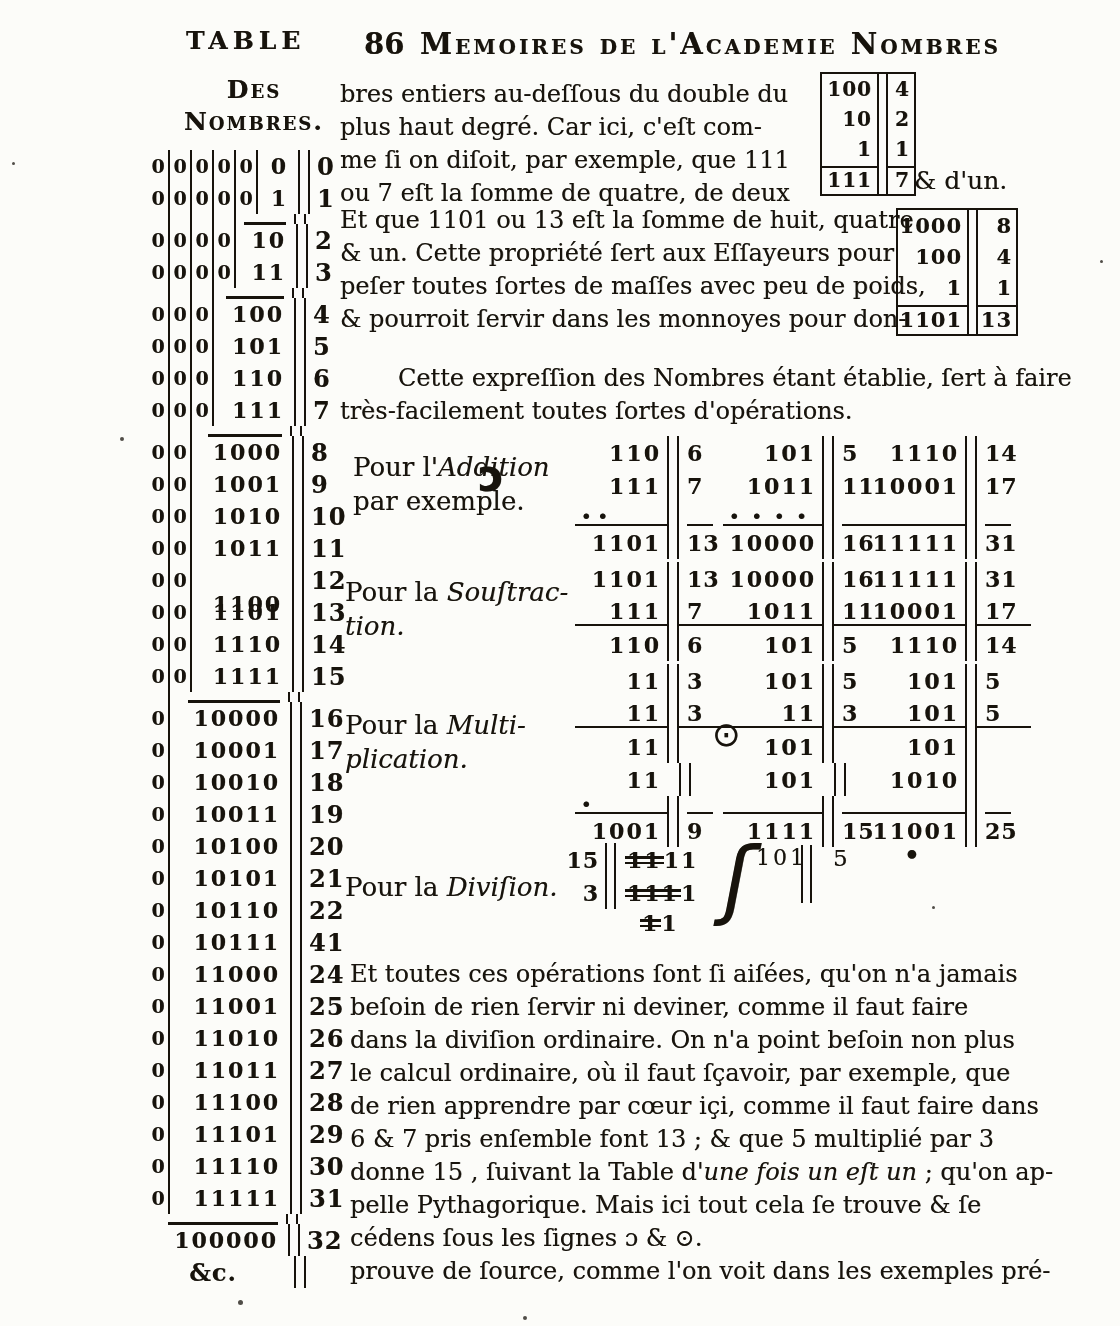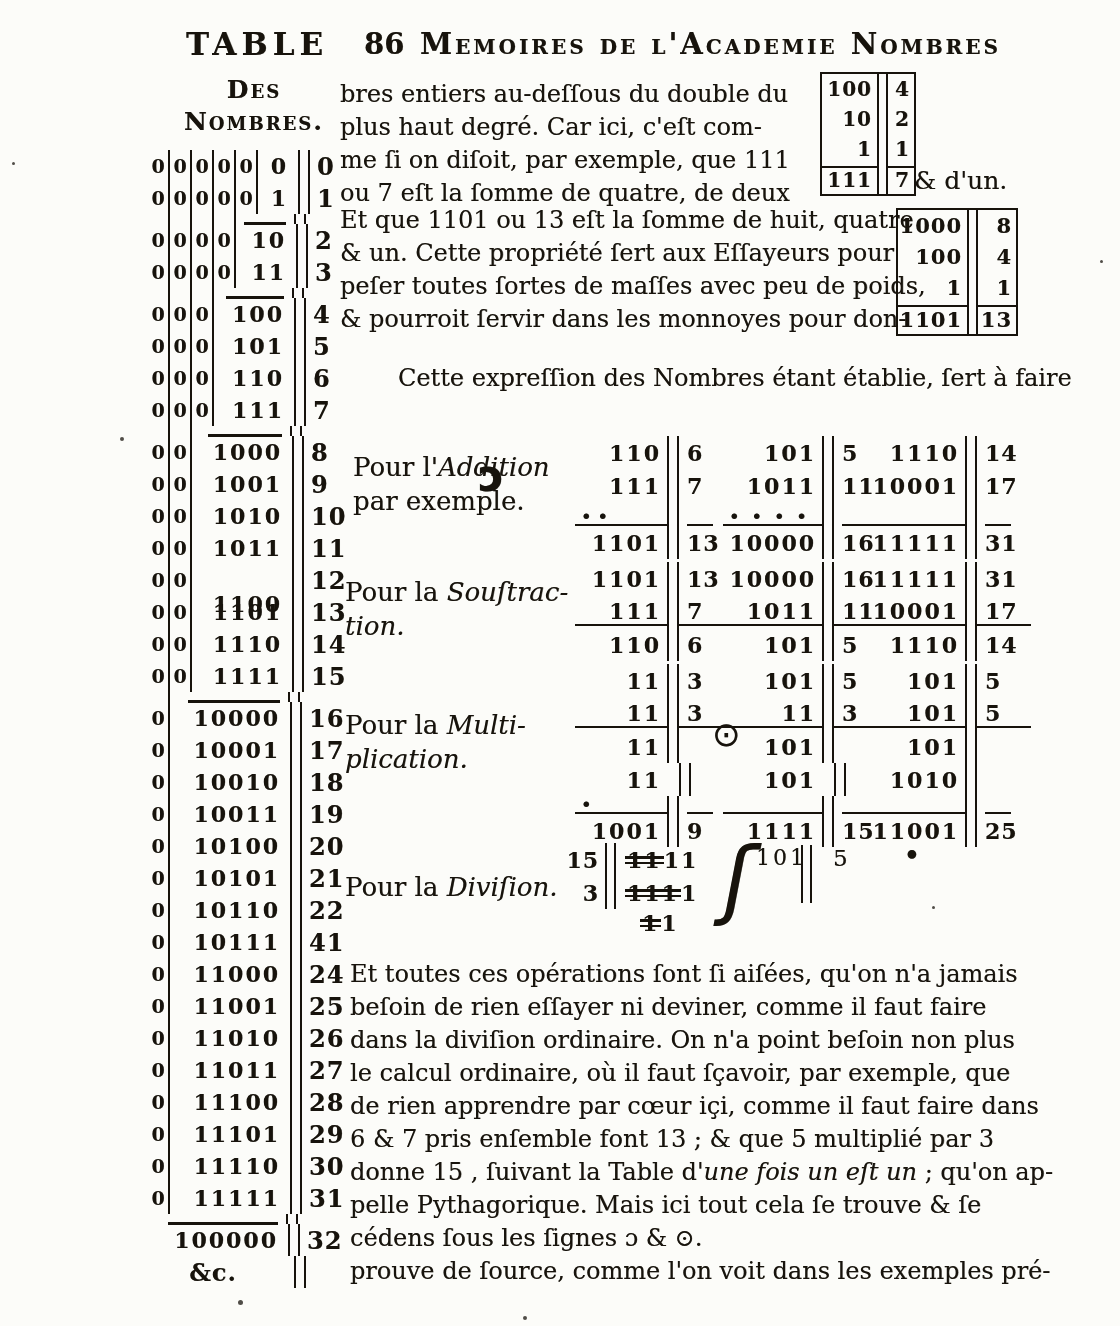--- a/index.html
+++ b/index.html
@@ -1,21 +1,21 @@
 <!DOCTYPE html>
 <html><head>
 <meta charset="utf-8">
 <style>
   html,body{margin:0;padding:0;background:#e8e6e0;}
   .page{position:relative;width:1120px;height:1326px;background:#fcfcf9;color:#17130c;
         font-family:"DejaVu Serif","DejaVu Sans",serif;overflow:hidden;
         text-shadow:0.3px 0.3px 0.45px rgba(23,19,12,0.5);}
 
   
-  .h-table{position:absolute;left:186px;top:26px;font-size:31px;font-weight:700;letter-spacing:5px;}
+  .h-table{position:absolute;left:186px;top:26px;font-size:25px;font-weight:700;letter-spacing:5px;}
   .h-num{position:absolute;left:364px;top:27px;font-size:29px;font-weight:700;}
   .h-journal{position:absolute;left:420px;top:27px;font-size:29px;font-weight:700;
              font-variant:small-caps;letter-spacing:3px;}
   .m-label{position:absolute;left:174px;top:74px;width:160px;text-align:center;
            font-variant:small-caps;font-weight:700;font-size:25px;line-height:32px;letter-spacing:2px;}
 
   
   #ntable{position:absolute;left:148px;top:150px;}
   .nt-row{display:flex;height:32px;align-items:center;font-weight:700;}
   .nt-z{width:20px;text-align:center;border-right:2px solid #17130c;height:100%;
@@ -395,20 +395,21 @@
     </div>
   <span id="p1tail">&amp; d'un.</span>
   <div id="p2" class="para" style="left:340px;top:204px">
       <div class="tl"><span>Et que 1101 ou 13 eſt la ſomme de huit, quatre</span></div>
       <div class="tl"><span>&amp; un.  Cette propriété ſert aux Eſſayeurs pour</span></div>
       <div class="tl"><span>peſer toutes ſortes de maſſes avec peu de poids,</span></div>
       <div class="tl"><span>&amp; pourroit ſervir dans les monnoyes pour don-</span></div>
     </div>
   <div id="p3" class="para" style="left:340px;top:362px">
       <div class="tl"><span>Cette expreſſion des Nombres étant établie, ſert à faire</span></div>
+      <div class="tl"><span>très-facilement toutes ſortes d'opérations.</span></div>
     </div>
 
   <div id="mini1" class="mini">
       <div class="m-row">
         <span class="m-bin">100</span>
         <span class="m-dbl"></span>
         <span class="m-dec">4</span>
       </div>
       <div class="m-row">
         <span class="m-bin">10</span>
@@ -716,21 +717,21 @@
   <div class="dv-quot">
     <span class="dv-int">ʃ</span>
     <span class="dv-qbin">101</span>
     <span class="dv-qdbl"></span>
     <span class="dv-qdec">5</span>
   </div>
   <div class="dv-bullet">•</div>
 
   <div id="pbottom" class="para" style="left:350px;top:958px">
       <div class="tl"><span>Et toutes ces opérations ſont ſi aiſées, qu'on n'a jamais</span></div>
-      <div class="tl"><span>beſoin de rien eſſayer ni deviner, comme il faut faire</span></div>
+      <div class="tl"><span>beſoin de rien ſervir ni deviner, comme il faut faire</span></div>
       <div class="tl"><span>dans la diviſion ordinaire.  On n'a point beſoin non plus</span></div>
       <div class="tl"><span>le calcul ordinaire, où il faut ſçavoir, par exemple, que</span></div>
       <div class="tl"><span>de rien apprendre par cœur içi, comme il faut faire dans</span></div>
       <div class="tl"><span>6 &amp; 7 pris enſemble font 13 ; &amp; que 5 multiplié par 3</span></div>
       <div class="tl"><span>donne 15 , ſuivant la Table d'</span><span class="it">une fois un eſt un</span><span> ; qu'on ap-</span></div>
       <div class="tl"><span>pelle Pythagorique.  Mais ici tout cela ſe trouve &amp; ſe</span></div>
       <div class="tl"><span>cédens ſous les ſignes ɔ &amp; ⊙.</span></div>
       <div class="tl"><span>prouve de ſource, comme l'on voit dans les exemples pré-</span></div>
     </div>
 

